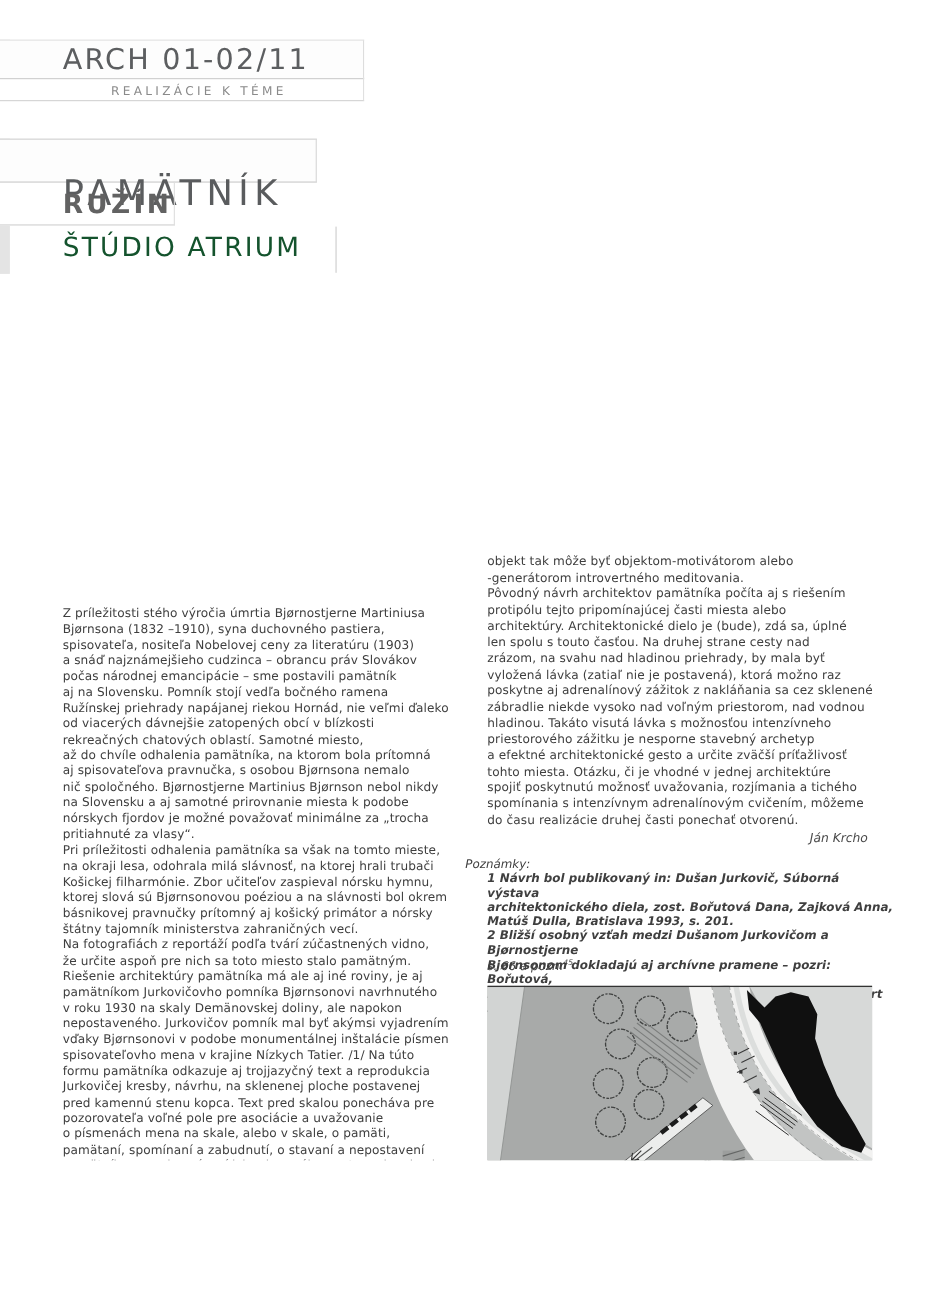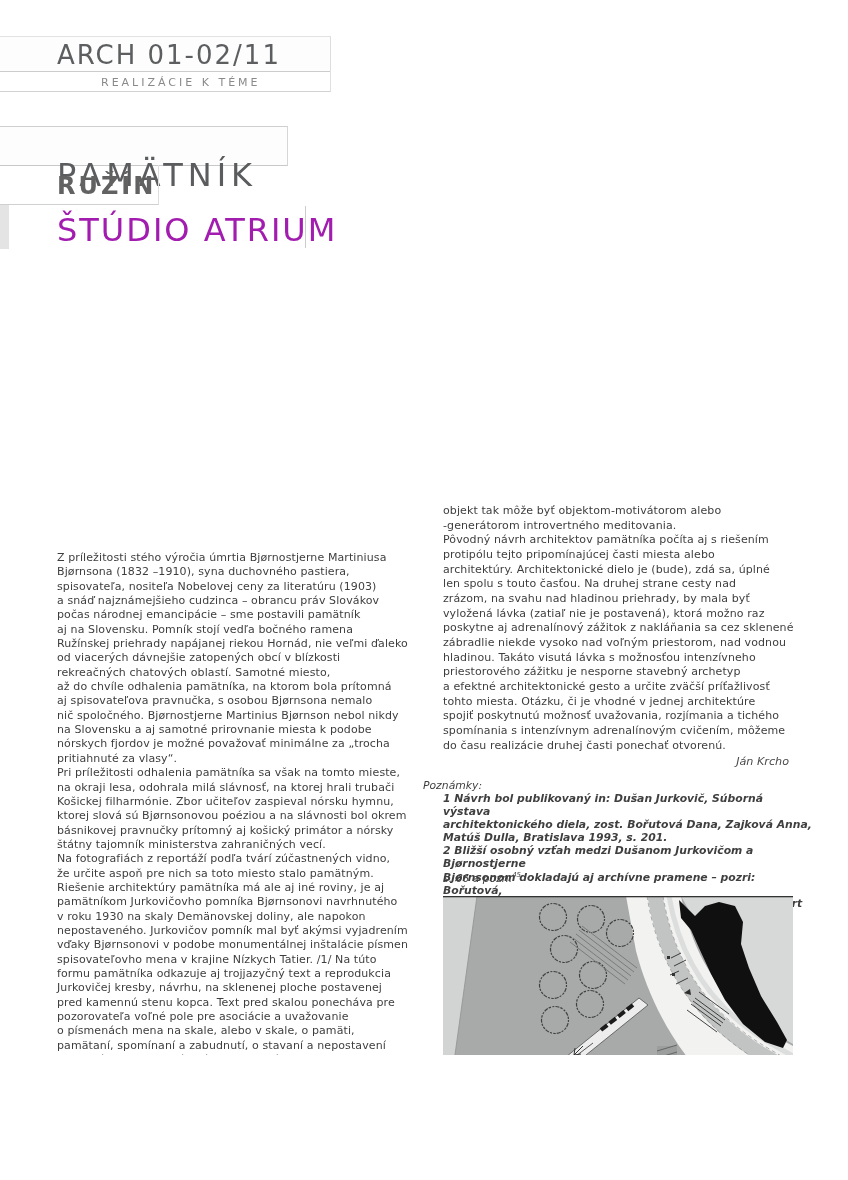--- a/index.html
+++ b/index.html
@@ -15,21 +15,21 @@
   .arch-strip { left:0; top:36px; width:9px;  height:34px; background:#d9d9d9; }
   .arch-text  { left:57px; top:40px; font-size:26px; letter-spacing:2px; color:#5c5e60; }
   .real-box   { left:0; top:70px; width:330px; height:21px; border-bottom:1px solid #d2d2d2; border-right:1px solid #e0e0e0; }
   .real-text  { left:59px; top:76px; font-size:11px; letter-spacing:3px; color:#8a8a8a;margin-left:42px; }
   .pam-box    { left:0; top:126px; width:287px; height:38px; border-top:1px solid #cfcfcf; border-bottom:1px solid #c9c9c9; border-right:1px solid #d6d6d6; background:#fdfdfd; }
   .pam-strip  { left:0; top:126px; width:9px; height:38px; background:#dedede; }
   .pam-text   { left:57px; top:131px; font-size:32px; letter-spacing:5px; color:#5a5c5e;margin-top:25px; }
   .ruz-box    { left:0; top:165px; width:158px; height:39px; border-bottom:1px solid #d0d0d0; border-right:1px solid #dedede; }
   .ruz-text   { left:57px; top:172px; font-size:24px; letter-spacing:3px; color:#626262;font-weight:bold; }
   .stu-strip  { left:0; top:205px; width:9px; height:44px; background:#e4e4e4; }
-  .stu-text   { left:57px; top:211px; font-size:32px; letter-spacing:2px; color:#a21caf; }
+  .stu-text   { left:57px; top:211px; font-size:24px; letter-spacing:2px; color:#14532d; }
   .stu-vline  { left:305px; top:206px; width:1px; height:42px; background:#cccccc; }
 
   
   .headline  { left:57px; top:503px; font-size:17px; letter-spacing:4px; line-height:23px; color:#474747; }
   .col       { font-size:11px; letter-spacing:0.1px; color:#3e3e3e; width:386px; }
   .col-left  { left:57px;  top:551px; line-height:14.35px; }
   .col-right { left:443px; top:504px; line-height:14.65px; }
   .author    { left:443px; top:755px; width:346px; text-align:right; font-style:italic; font-size:11.2px; color:#4a4a4a; }
   .notes     { font-style:italic; font-size:10.8px; color:#3f3f3f; }
   .notes-h   { left:423px; top:779px; }

